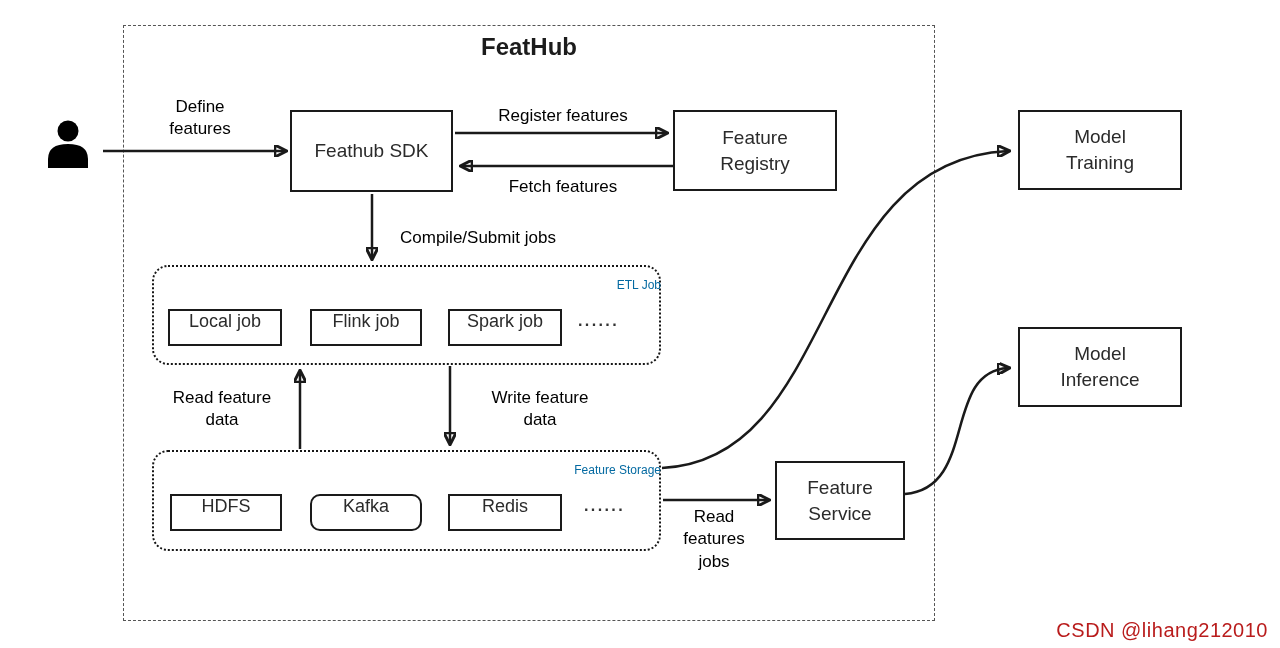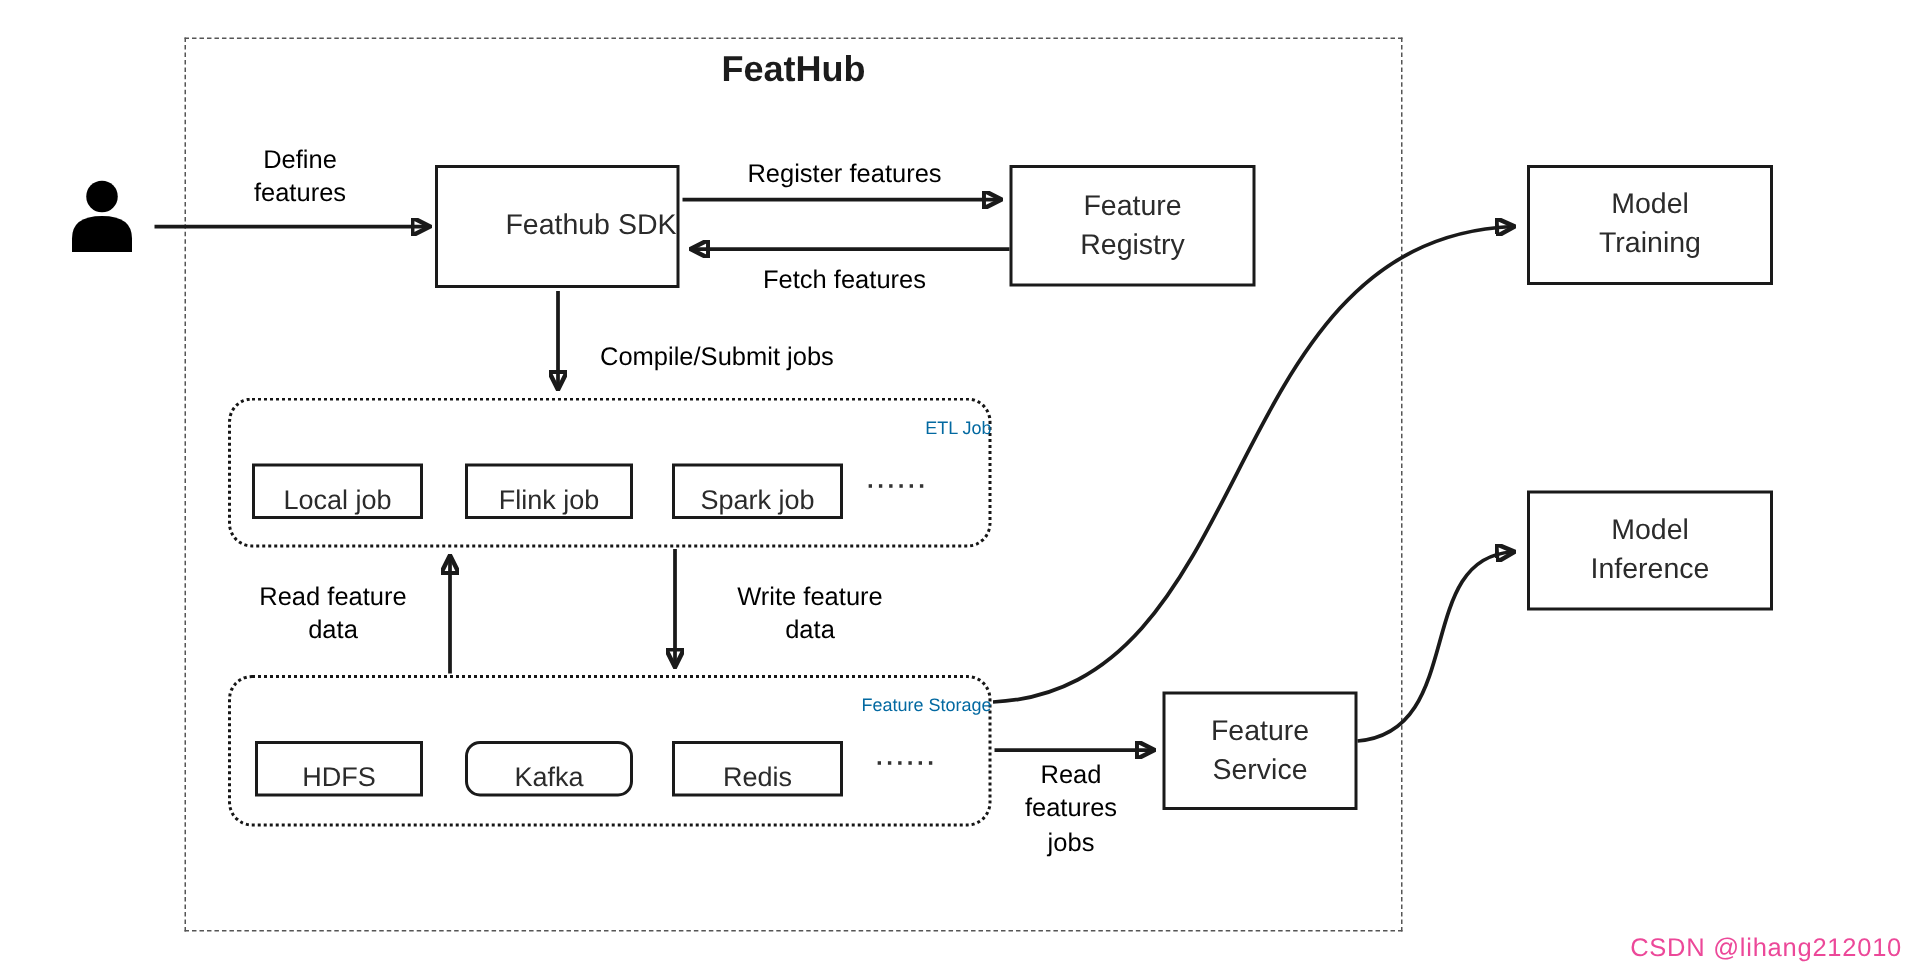--- a/index.html
+++ b/index.html
@@ -23,54 +23,54 @@
   .node .wrapline{display:block;}
   .group{
     position:absolute;border:2.5px dotted #161616;border-radius:16px;background:transparent;
     box-sizing:border-box;
   }
   .group-title{
     position:absolute;text-align:right;font-size:12px;color:#0369a1;
   }
   .chip{
     position:absolute;border:2.5px solid #1a1a1a;background:#ffffff;box-sizing:border-box;
-    display:flex;align-items:flex-end;justify-content:center;text-align:center;
+    display:flex;align-items:flex-start;justify-content:center;text-align:center;
     font-size:18px;color:#2b2b2b;
   }
   .dots{
     position:absolute;font-size:16px;letter-spacing:1.5px;color:#333;font-weight:bold;
   }
   .edge-label{
     position:absolute;font-size:17px;line-height:1.32;text-align:center;color:#000000;
   }
   .edge-label.nowrap{white-space:nowrap;text-align:left;}
   #arrows{position:absolute;left:0;top:0;pointer-events:none;}
   #arrows path{fill:none;stroke:#1a1a1a;stroke-width:2.5px;}
   .person{position:absolute;left:44px;top:118px;}
   .watermark{
-    position:absolute;right:12px;bottom:6px;font-size:17px;color:#ec4899;
+    position:absolute;right:12px;bottom:6px;font-size:20px;color:#b91c1c;
     letter-spacing:0.5px;
   }
 </style>
 </head>
 <body>
 
 <div id="stage">
 
   <div class="outer"></div>
   <div class="diagram-title">FeatHub</div>
 
   <div class="person">
     <svg width="48" height="52" viewBox="0 0 48 52">
       <circle cx="24" cy="13" r="10.5" fill="#000"></circle>
       <path d="M4,50 v-9 q0,-15 20,-15 q20,0 20,15 v9 z" fill="#000"></path>
     </svg>
   </div>
 
-  <div class="node" style="left:290px;top:110px;width:163px;height:82px;justify-content:flex-end;">
+  <div class="node" style="left:290px;top:110px;width:163px;height:82px;">
     <span class="wrapline">Feathub SDK</span>
   </div>
 
   <div class="node" style="left:673px;top:110px;width:164px;height:81px;">
     <span class="wrapline" style="max-width:92px;">Feature Registry</span>
   </div>
 
   <div class="node" style="left:1018px;top:110px;width:164px;height:80px;">
     <span class="wrapline" style="max-width:92px;">Model Training</span>
   </div>

